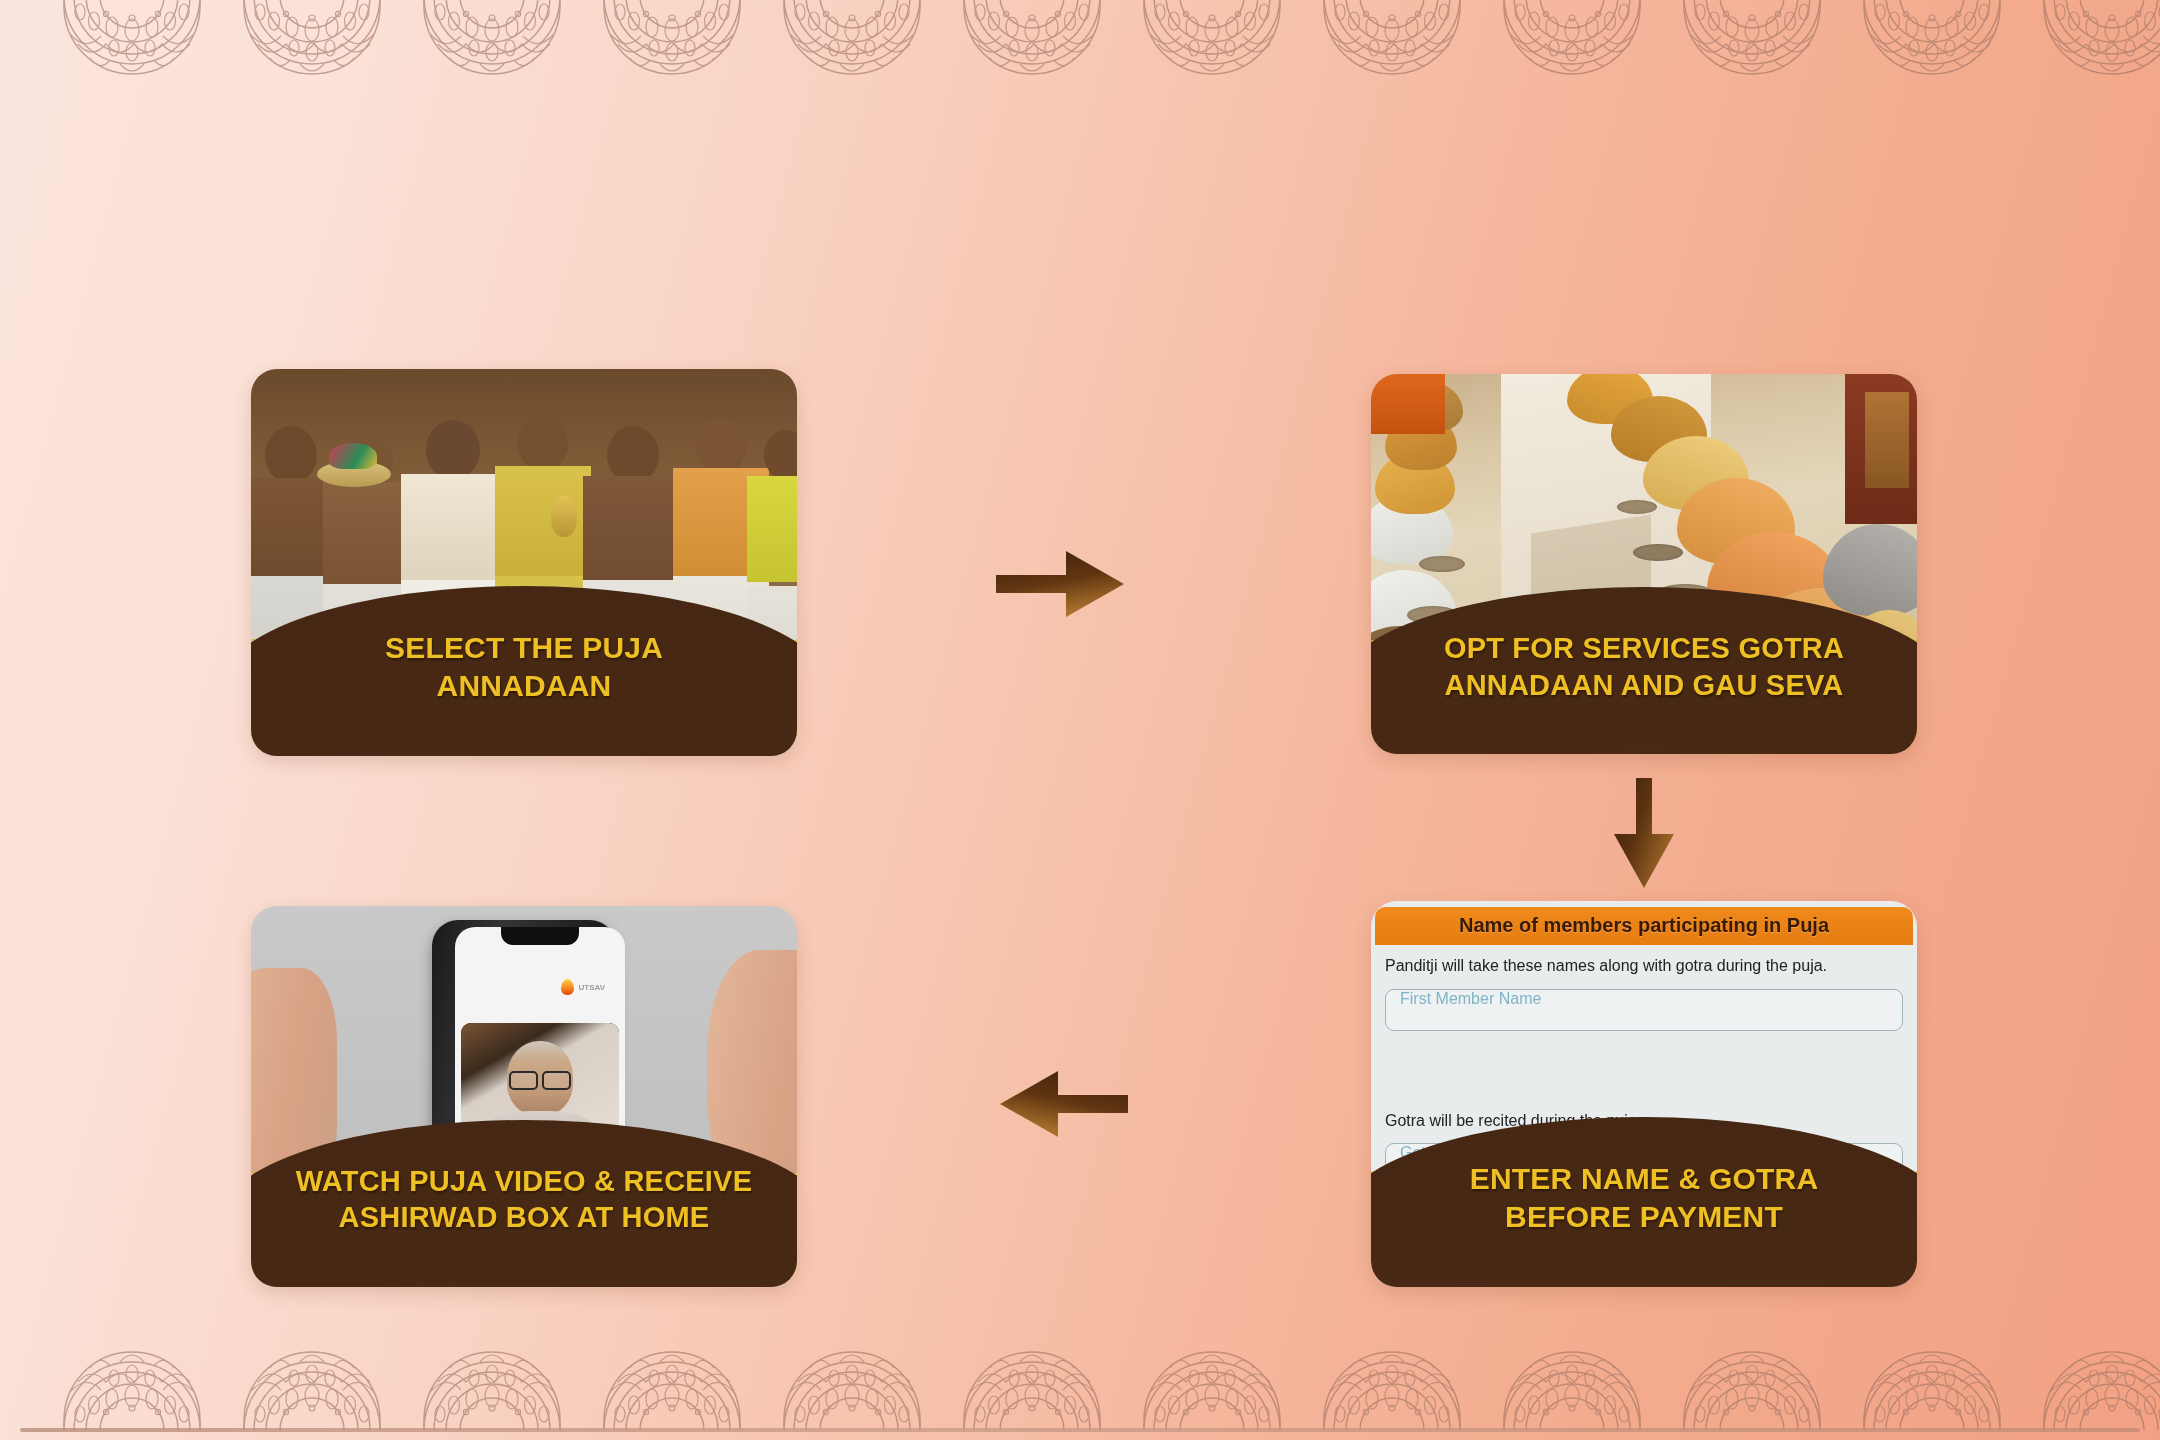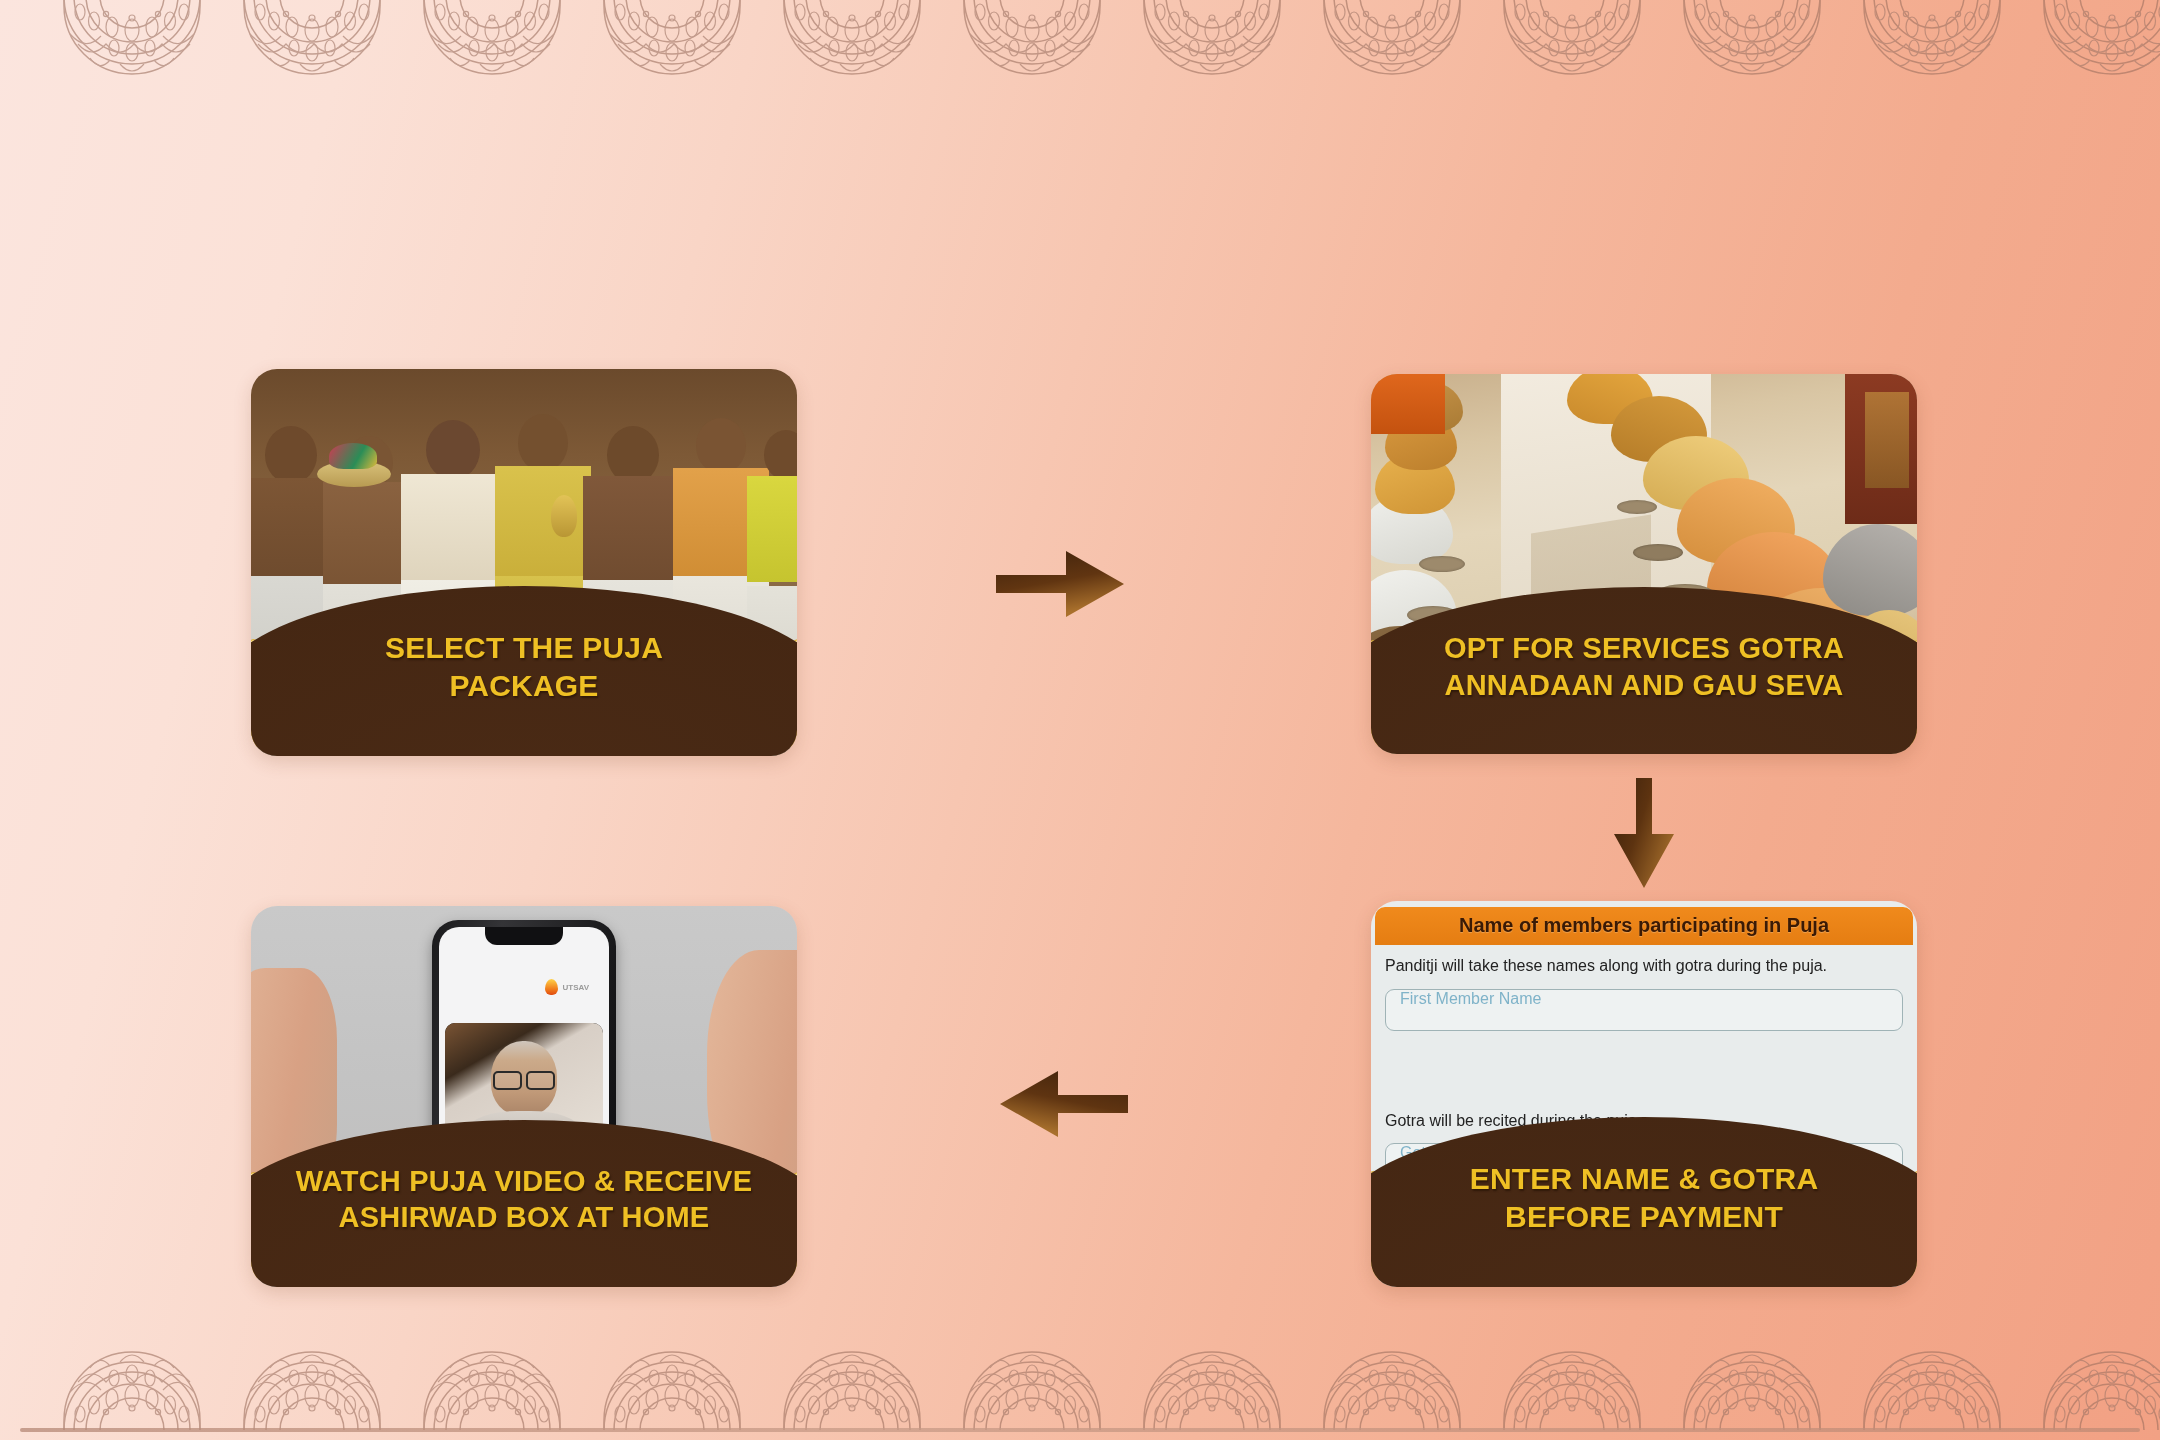--- a/index.html
+++ b/index.html
@@ -193,20 +193,21 @@
     padding: 7px;
     box-shadow: 0 6px 14px rgba(0,0,0,.35);
     z-index: 3;
   }
   .phone-screen {
     position: relative;
     width: 100%; height: 100%;
     border-radius: 20px 20px 6px 6px;
     background: #f4f4f5;
     overflow: hidden;
+    margin-left: 16px;
   }
   .notch {
     position: absolute; top: 0; left: 50%; transform: translateX(-50%);
     width: 78px; height: 18px;
     background: #101012;
     border-radius: 0 0 12px 12px;
     z-index: 4;
   }
   .app-logo {
     position: absolute; top: 52px; right: 20px;
@@ -429,21 +430,21 @@
         </defs>
         <g fill="url(#g-pet1)" stroke="#d9a72a" stroke-width="1">
           <path d="M0 96 q12 -30 24 0 q12 -30 24 0 q12 -30 24 0 q12 -30 24 0 q12 -30 24 0 q12 -30 24 0 q12 -32 24 0 q12 -34 24 0 q12 -34 24 0 q12 -36 24 0 q12 -36 24 0 q12 -36 24 0 q12 -36 24 0 q12 -34 24 0 q12 -34 24 0 q12 -32 24 0 q12 -30 24 0 q12 -30 24 0 q12 -30 24 0 q12 -30 24 0 q12 -30 24 0 q12 -30 24 0 q12 -30 24 0 q12 -30 24 0 q12 -30 24 0 q12 -30 24 0 L620 190 L0 190 Z" transform="translate(0,-18)"></path>
         </g>
       </svg>
     </div>
 
     <div class="banner"></div>
     <div class="banner-text">
       <span>SELECT THE PUJA</span>
-      <span>PACKAGE</span>
+      <span>ANNADAAN</span>
     </div>
   </div>
 
   <div class="arrow" id="arrow-right">
     <svg width="128" height="72" viewBox="0 0 128 72">
       <defs>
         <linearGradient id="ar-g1" x1="0" y1="0" x2="0.35" y2="1">
           <stop offset="0%" stop-color="#3d210c"></stop>
           <stop offset="55%" stop-color="#613511"></stop>
           <stop offset="100%" stop-color="#a9702c"></stop>

